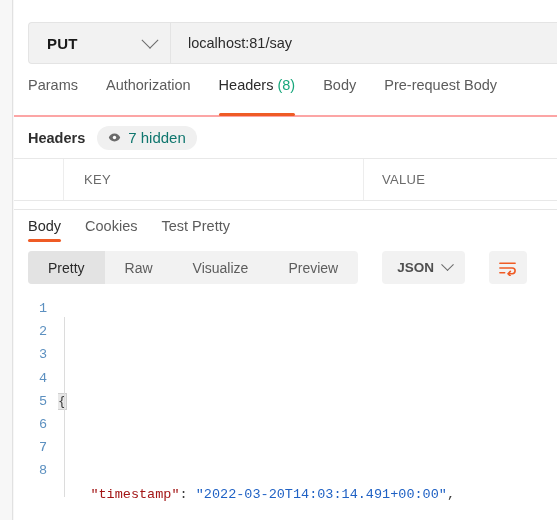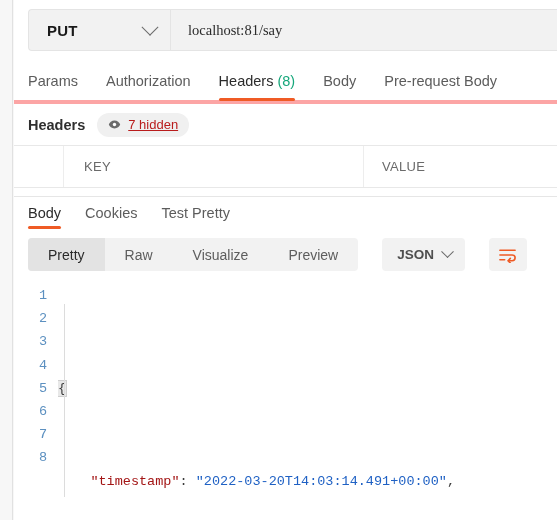--- a/index.html
+++ b/index.html
@@ -32,21 +32,21 @@
     background: #ffffff;
     display: flex;
     flex-direction: column;
     overflow: hidden;
   }
 
   
   .request-pane {
     flex: 0 0 auto;
     background: #ffffff;
-    padding-top: 9px;
+    padding-top: 22px;
   }
 
   .url-bar {
     display: flex;
     align-items: stretch;
     height: 42px;
     margin: 0 0 0 14px;
     background: #f2f2f2;
     border: 1px solid #e4e4e4;
     border-right: none;
@@ -79,31 +79,29 @@
   .url-input {
     flex: 1 1 auto;
     display: flex;
     align-items: center;
     padding-left: 17px;
     font-size: 14.5px;
     color: #2b2b2b;
     cursor: text;
     overflow: hidden;
     white-space: nowrap;
-    font-family: Liberation Serif, serif;
   }
 
   
   .req-tabs {
     display: flex;
-    align-items: flex-end;
     height: 40px;
     padding-left: 14px;
     margin-top: 13px;
-    border-bottom: 4px solid #fca5a5;
+    border-bottom: 2px solid #fca5a5;
     box-sizing: border-box;
     white-space: nowrap;
   }
   .req-tab {
     position: relative;
     font-size: 14.5px;
     color: #5c5c5c;
     padding: 0 0 11px 0;
     margin-right: 28px;
     cursor: pointer;
@@ -134,24 +132,23 @@
     margin-right: 12px;
   }
   .hidden-pill {
     display: inline-flex;
     align-items: center;
     gap: 7px;
     height: 24px;
     padding: 0 11px;
     background: #f0f0f0;
     border-radius: 12px;
-    font-size: 13px;
-    color: #b91c1c;
-    cursor: pointer;
-    text-decoration: underline;
+    font-size: 15px;
+    color: #0f766e;
+    cursor: pointer;
   }
   .eye-ic { display: block; }
 
   
   .hdr-table {
     border-top: 1px solid #e8e8e8;
     border-bottom: 1px solid #e8e8e8;
     height: 43px;
     display: flex;
     align-items: center;

